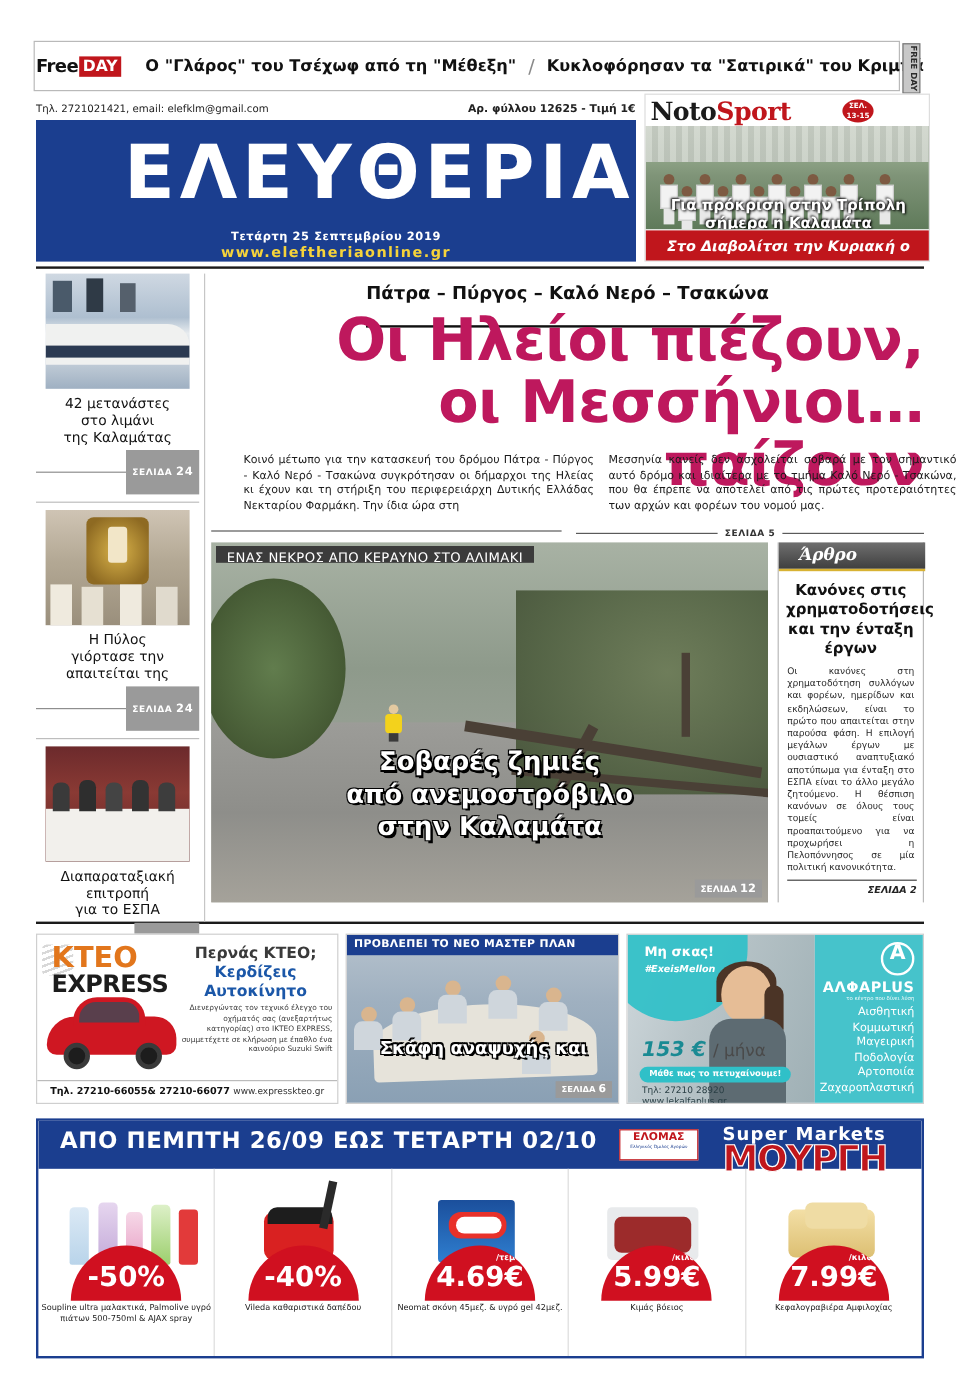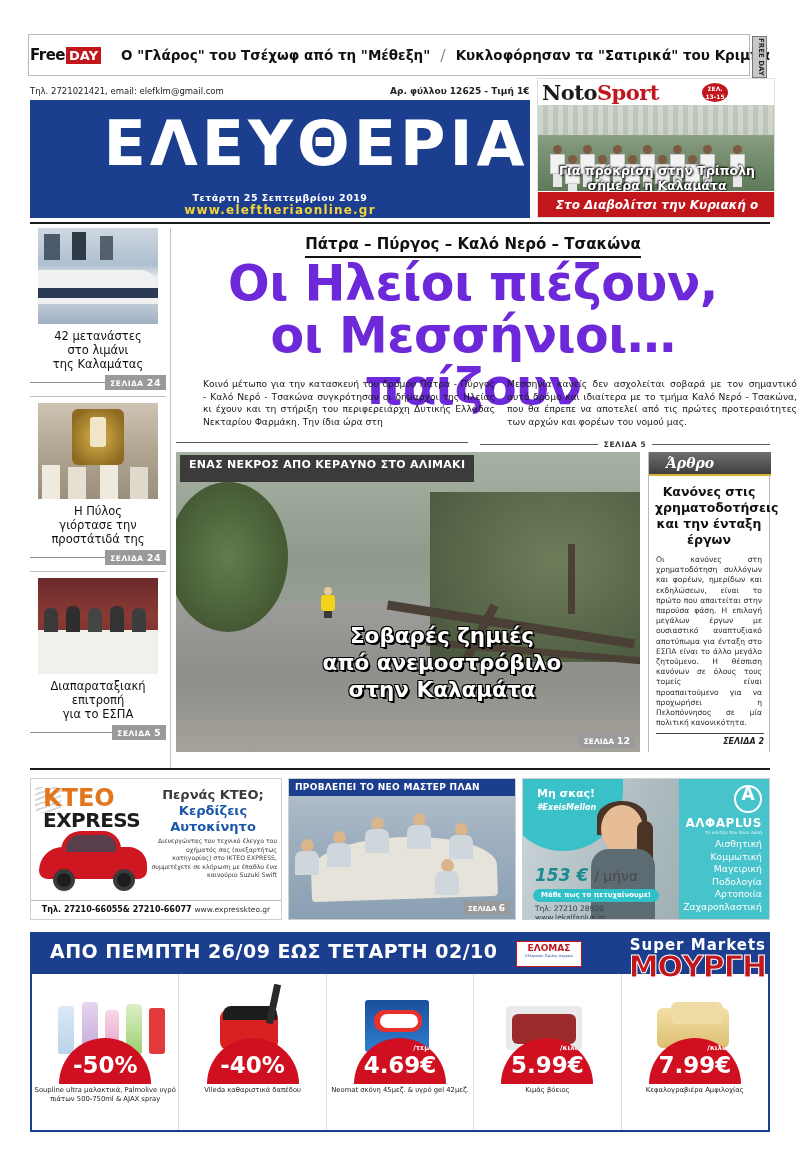--- a/index.html
+++ b/index.html
@@ -65,29 +65,29 @@
   
   .hrule{position:absolute;background:#1b1b1b;}
 
   
   .sidebar{position:absolute;left:30px;top:228px;width:136px;}
   .sb-item{width:136px;margin-bottom:5px;}
   .sb-img{width:120px;height:96px;margin:0 auto;display:block;overflow:hidden;position:relative;}
   .sb-cap{text-align:center;font-size:11.5px;color:#111;line-height:14px;margin-top:5px;}
   .sb-pageline{display:flex;align-items:center;margin-top:4px;}
   .sb-pageline .ln{flex:1;height:1px;background:#8e8e8e;}
-  .sb-page{background:#9a9a9a;color:#fff;font-size:7.5px;font-weight:bold;padding:2px 5px;
+  .sb-page{background:#9a9a9a;color:#fff;font-size:7.5px;font-weight:bold;padding:13px 5px;
      letter-spacing:.5px;white-space:nowrap;}
   .sb-page b{font-size:9.5px;}
   .sb-divider{width:136px;height:1px;background:#bdbdbd;margin:6px 0;}
   .vdivider{position:absolute;left:170px;top:228px;width:1px;height:540px;background:#c6c6c6;}
   .kickwrap{position:absolute;left:176px;top:234px;width:594px;text-align:center;}
-  .kickwrap span{font-size:15px;font-weight:bold;color:#111;border-bottom:2px solid #111;padding-bottom:3px;}
-  .headline{position:absolute;left:176px;top:258px;width:594px;text-align:center;
-     font-size:49px;font-weight:bold;color:#6d28d9;line-height:52px;letter-spacing:-0.5px;}
+  .kickwrap span{font-size:15px;font-weight:bold;color:#111;border-bottom:2px solid #111;padding-bottom:18px;}
+  .headline{position:absolute;left:176px;top:258px;width:594px;text-align:right;
+     font-size:49px;font-weight:bold;color:#be185d;line-height:52px;letter-spacing:-0.5px;}
 
   
   .lead{position:absolute;top:378px;font-size:9.2px;color:#1a1a1a;line-height:12.6px;text-align:justify;margin-left:27px;}
   .leadL{left:176px;width:292px;}
   .leadR{left:480px;width:290px;}
   .selida-rule{position:absolute;left:480px;top:440px;width:290px;display:flex;align-items:center;}
   .selida-rule .ln{flex:1;height:1px;background:#5a5a5a;}
   .selida-rule .tx{font-size:7.5px;font-weight:bold;color:#333;margin:0 6px;letter-spacing:.5px;}
   .leadrule{position:absolute;left:176px;top:442px;width:292px;height:1px;background:#5a5a5a;}
 
@@ -98,25 +98,25 @@
      background:linear-gradient(#9c9c98 0%,#8e8e8a 50%,#a5a29a 100%);}
   .treebank{position:absolute;right:0;top:40px;width:210px;height:170px;
      background:radial-gradient(ellipse at 60% 40%,#6b7a55 0%,#4f5f3f 60%,#3e4b31 100%);opacity:.9;}
   .bush{position:absolute;left:-8px;top:30px;width:120px;height:150px;
      background:radial-gradient(ellipse at 50% 50%,#5f7b4a 0%,#41562f 70%);border-radius:50%;opacity:.95;}
   .pole{position:absolute;background:#4a4036;}
   .worker{position:absolute;left:145px;top:135px;width:14px;height:30px;}
   .worker .h{position:absolute;left:3px;top:0;width:8px;height:8px;border-radius:50%;background:#e3c9a0;}
   .worker .b{position:absolute;left:0;top:8px;width:14px;height:16px;background:#f3d21c;border-radius:3px;}
   .worker .l{position:absolute;left:3px;top:24px;width:8px;height:7px;background:#3a3a3a;}
-  .mp-banner{position:absolute;left:4px;top:3px;height:27px;background:#3b3b3b;color:#fff;
-     font-size:11px;font-weight:bold;line-height:19px;padding:0 9px;letter-spacing:.3px;}
+  .mp-banner{position:absolute;left:4px;top:3px;height:14px;background:#3b3b3b;color:#fff;
+     font-size:11px;font-weight:normal;line-height:19px;padding:0 9px;letter-spacing:.3px;}
   .mp-cap{position:absolute;left:0;top:170px;width:464px;text-align:center;color:#fff;
      font-size:21.5px;font-weight:bold;line-height:27px;
-     text-shadow:2px 2px 0 #000,-1px -1px 0 #000,1px -1px 0 #000,-1px 1px 0 #000;margin-left:34px;}
+     text-shadow:2px 2px 0 #000,-1px -1px 0 #000,1px -1px 0 #000,-1px 1px 0 #000;}
   .mp-page{position:absolute;right:5px;bottom:4px;background:#9a9a9a;color:#fff;font-size:7.5px;
      font-weight:bold;padding:2px 5px;}
   .mp-page b{font-size:9.5px;}
 
   
   .arthro{position:absolute;left:648px;top:452px;width:122px;height:300px;box-sizing:border-box;
      border-left:1px solid #b9b9b9;border-right:1px solid #b9b9b9;}
   .arthro-hd{width:122px;height:22px;background:linear-gradient(#6f6f6f,#3f3f3f);
      border-bottom:2px solid #d8b233;}
   .arthro-hd span{color:#fff;font-size:14px;font-weight:bold;font-style:italic;line-height:22px;
@@ -200,21 +200,21 @@
 
   
   .smad{position:absolute;left:30px;top:932px;width:740px;height:200px;border:2px solid #1b3e8f;
      box-sizing:border-box;background:#fff;overflow:hidden;}
   .sm-top{position:absolute;left:0;top:0;width:736px;height:40px;background:#1b3e8f;}
   .sm-dates{position:absolute;left:18px;top:6px;color:#fff;font-size:19px;font-weight:bold;letter-spacing:.5px;}
   .sm-elomas{position:absolute;left:484px;top:7px;width:66px;height:26px;background:#fff;
      border:1px solid #c0161c;box-sizing:border-box;text-align:center;}
   .sm-elomas .t{color:#c0161c;font-size:9px;font-weight:bold;line-height:12px;}
   .sm-elomas .s{color:#1b3e8f;font-size:3.6px;line-height:5px;}
-  .sm-brandwrap{position:absolute;left:570px;top:2px;width:164px;text-align:right;}
+  .sm-brandwrap{position:absolute;left:570px;top:2px;width:164px;text-align:left;}
   .sm-brand-sup{color:#fff;font-size:15px;font-weight:bold;letter-spacing:1px;}
   .sm-brand{color:#c0161c;font-size:30px;font-weight:bold;line-height:26px;letter-spacing:-1px;
      -webkit-text-stroke:1px #fff;}
   .sm-items{position:absolute;left:0;top:40px;width:736px;height:156px;display:flex;}
   .sm-item{flex:1;position:relative;border-right:1px solid #dcdcdc;}
   .sm-item:last-child{border-right:none;}
   .sm-prod{position:absolute;left:0;top:4px;width:100%;height:76px;}
   .sm-badge{position:absolute;left:50%;transform:translateX(-50%);top:64px;width:92px;height:46px;
      background:#d01020;border-radius:46px 46px 0 0;color:#fff;text-align:center;overflow:hidden;}
   .sm-badge .big{font-size:23px;font-weight:bold;line-height:30px;display:block;padding-top:12px;}
@@ -356,21 +356,21 @@
         <div style="position:absolute;left:34px;top:6px;width:52px;height:56px;background:radial-gradient(ellipse,#d9b34a 0%,#8e6a22 80%);border-radius:6px;"></div>
         <div style="position:absolute;left:52px;top:14px;width:16px;height:30px;background:#f2e6c8;border-radius:3px;"></div>
         <div style="position:absolute;left:4px;top:62px;width:18px;height:34px;background:#efeade;"></div>
         <div style="position:absolute;left:30px;top:64px;width:18px;height:32px;background:#e6e0d2;"></div>
         <div style="position:absolute;left:62px;top:62px;width:18px;height:34px;background:#efeade;"></div>
         <div style="position:absolute;left:92px;top:64px;width:18px;height:32px;background:#e0dacd;"></div>
       </div>
       <div class="sb-cap">
         <div>Η Πύλος</div>
         <div>γιόρτασε την</div>
-        <div>προστάτιδά της</div>
+        <div>απαιτείται της</div>
       </div>
       <div class="sb-pageline">
         <div class="ln"></div>
         <div class="sb-page"><span>ΣΕΛΙΔΑ</span> <b>24</b></div>
       </div>
     </div>
     <div class="sb-divider"></div>
 
     <div class="sb-item">
       <div class="sb-img" style="background:linear-gradient(#6c2a2c 0%,#8a3a34 40%,#5d2426 100%);">
@@ -496,20 +496,21 @@
         </div>
       <div class="pp" style="left:160px;top:44px;">
           <div class="h"></div>
           <div class="b"></div>
         </div>
       <div class="pp" style="left:146px;top:80px;">
           <div class="h"></div>
           <div class="b"></div>
         </div>
       <div class="port-cap">
+        <div>Σκάφη αναψυχής και</div>
       </div>
       <div class="port-page">
         <span>ΣΕΛΙΔΑ</span> <b>6</b>
       </div>
     </div>
 
     <div class="ad ad-alfa">
       <div class="alfa-photo">
         <div class="alfa-blob"></div>
         <div class="alfa-person">

